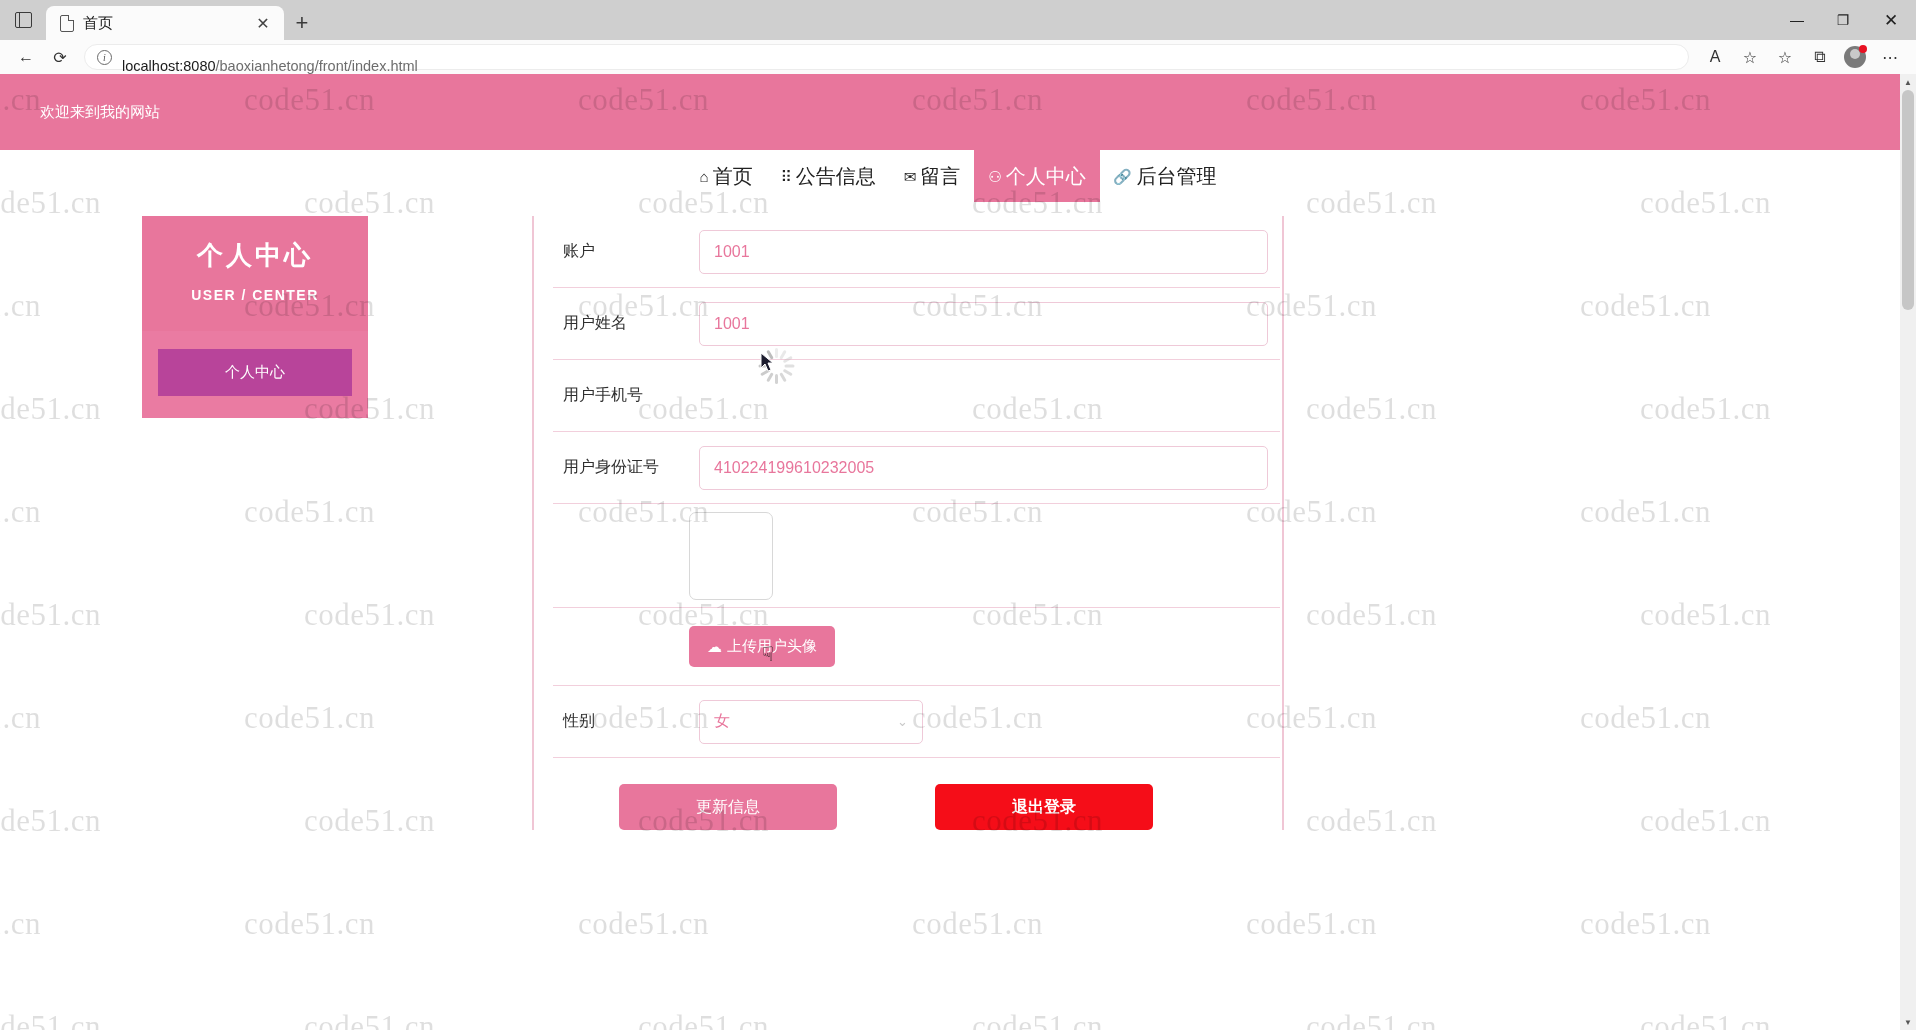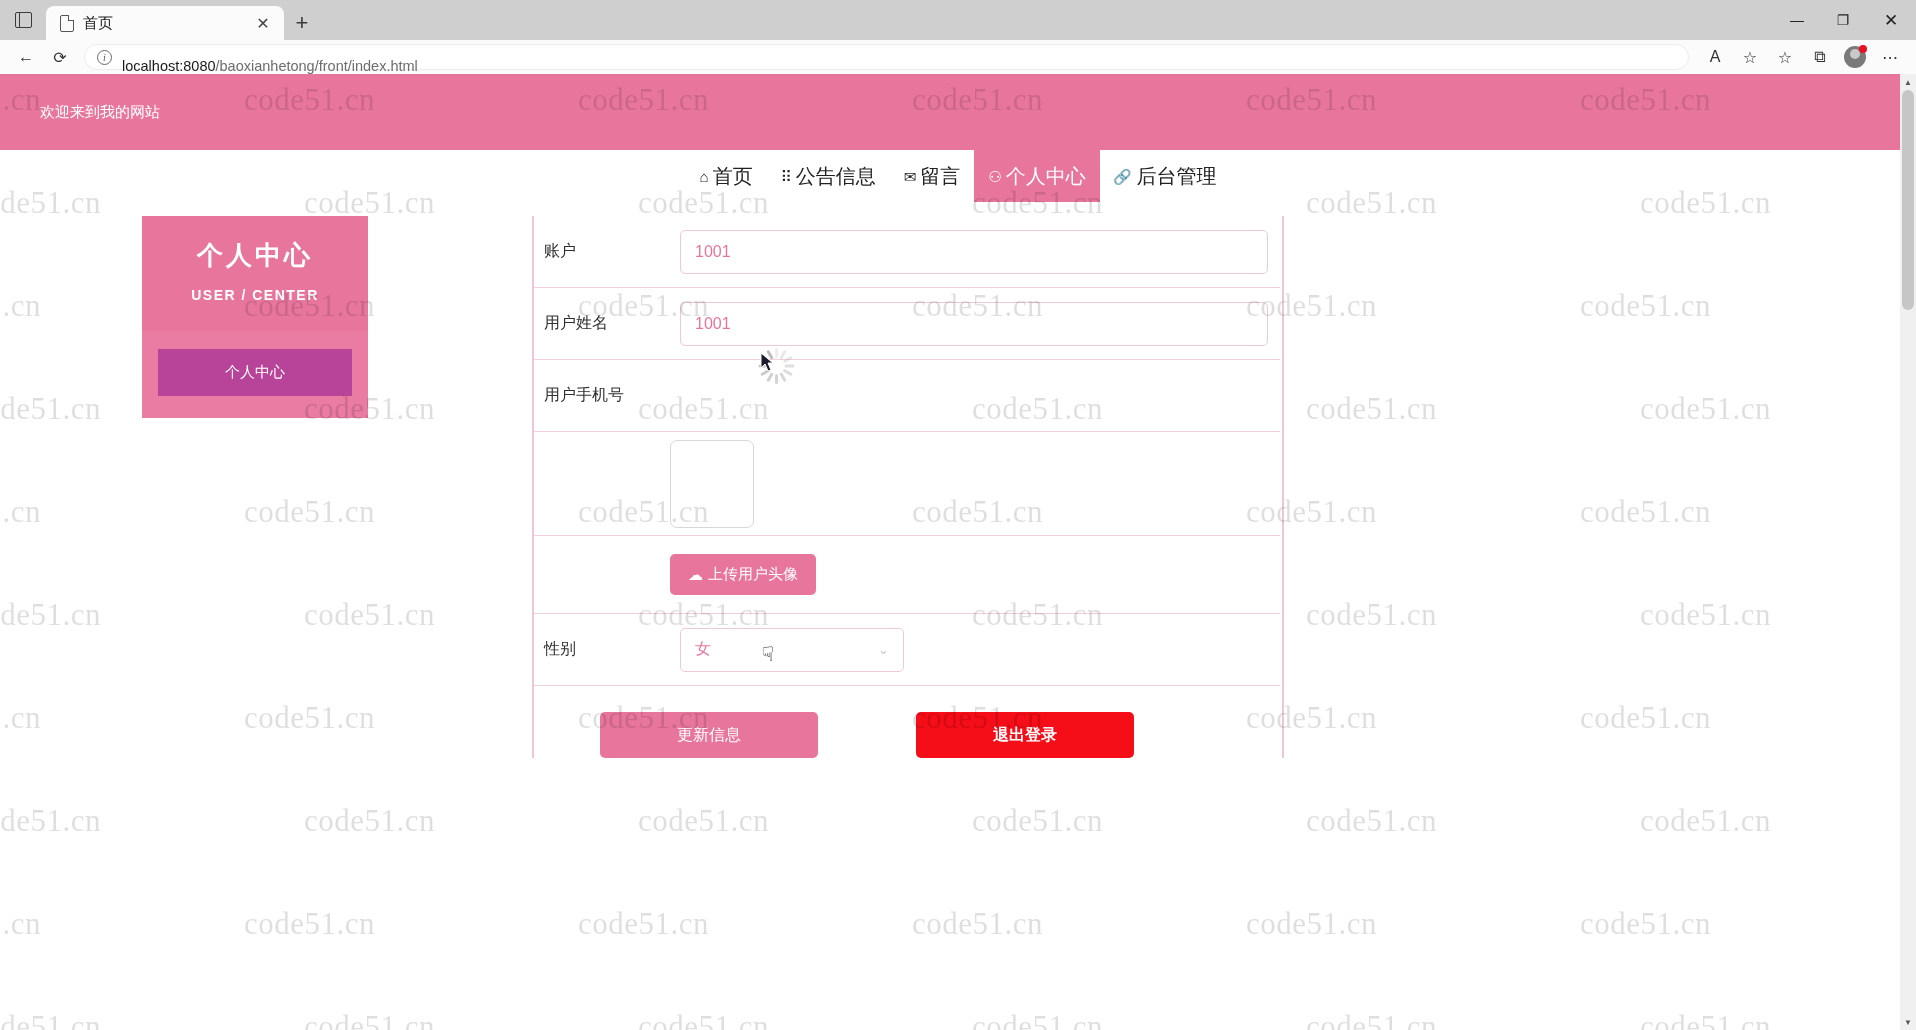--- a/index.html
+++ b/index.html
@@ -94,20 +94,21 @@
   .side-head p { color:#fff; font-size:14px; font-weight:700; letter-spacing:1.5px; margin-top:14px; }
   .side-body { background:#ea7ba2; padding: 18px 16px 22px; }
   .side-btn {
     background:#b8449a; color:#fff; text-align:center; font-size:15px; padding: 14px 0; border:none; width:100%;
   }
 
   .right-col { flex:1; position:relative; }
   .form-area {
     width: 748px; margin-left: 22px; position:relative;
     border-left: 2px solid #f0c6d5;
+    padding-left: 19px;
   }
   .form-frame { position:absolute; left:748px; top:0; bottom:0; width:2px; background:#f0c6d5; }
 
   .frow {
     display:flex; align-items:center; min-height: 72px; padding: 0 12px 0 10px;
     border-bottom: 1px solid #f2cfdc;
   }
   .flabel { width: 136px; font-size:16px; color:#303030; flex:0 0 auto; }
   .finput {
     flex:1; height: 44px; border:1px solid #efc9d8; border-radius:5px; background:#fff;
@@ -319,20 +320,24 @@
                 <div class="flabel">账户</div>
                 <div class="finput">1001</div>
               </div>
               <div class="frow">
                 <div class="flabel">用户姓名</div>
                 <div class="finput">1001</div>
               </div>
               <div class="frow">
                 <div class="flabel">用户手机号</div>
               </div>
+              <div class="frow">
+                <div class="flabel">用户身份证号</div>
+                <div class="finput">410224199610232005</div>
+              </div>
             </div>
 
           <div class="frow avatar-row">
             <div class="avatar-box"></div>
           </div>
 
           <div class="frow upload-row">
             <button class="upload-btn">
               <span>☁</span>
               <span>上传用户头像</span>

